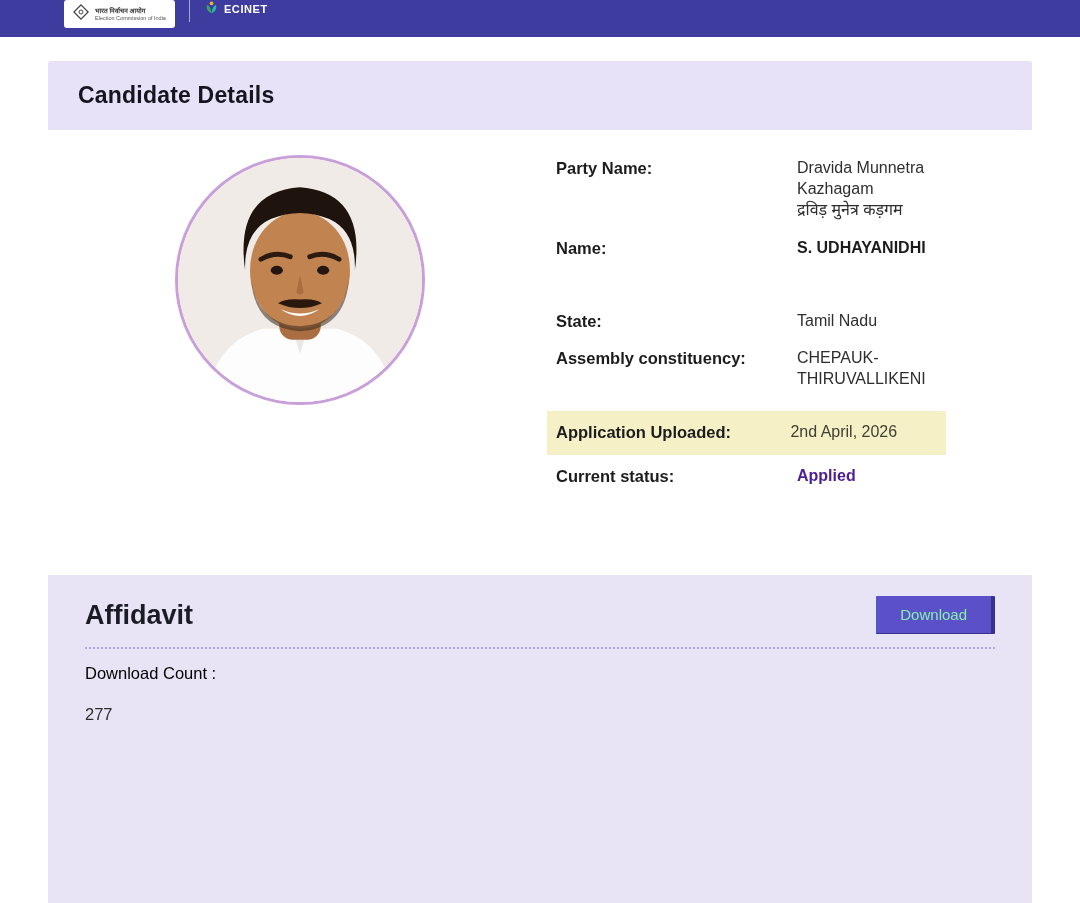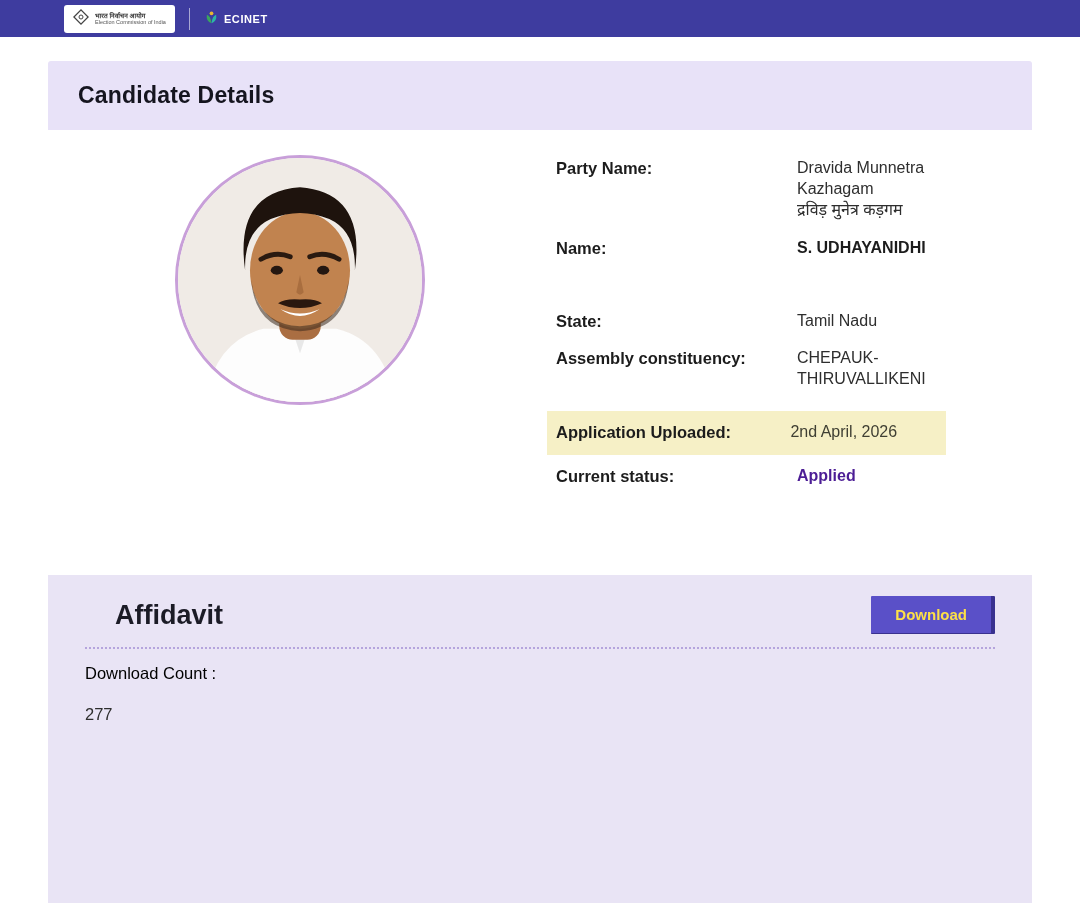--- a/index.html
+++ b/index.html
@@ -1,20 +1,20 @@
 <!DOCTYPE html>
 <html><head>
 <meta charset="utf-8">
 <style>
   * { margin:0; padding:0; box-sizing:border-box; }
   html,body { width:1080px; height:903px; }
   body { background:#ffffff; font-family:"Liberation Sans", sans-serif; overflow:hidden; }
 
   
-  .topbar { height:37px; background:#3e3c9f; display:flex; align-items:center; padding-left:64px; }
+  .topbar { height:37px; background:#3e3c9f; display:flex; align-items:flex-start; padding-left:64px; }
   .eci-box { background:#ffffff; border-radius:3px; display:flex; align-items:center; gap:6px; padding:3px 9px; height:28px; }
   .eci-text { line-height:1.15; white-space:nowrap; }
   .eci-hi { font-size:6.5px; color:#333333; font-weight:bold; }
   .eci-en { font-size:5.5px; color:#555555; }
   .vdiv { width:1px; height:22px; background:rgba(255,255,255,.55); margin:0 14px; }
   .ecinet { display:flex; align-items:center; gap:5px; color:#ffffff; font-weight:bold; font-size:11px; letter-spacing:.6px; }
 
   
   .card { width:984px; margin:24px auto 0 auto; }
   .card-header { background:#e8e2f8; height:69px; display:flex; align-items:center; padding-left:30px; border-radius:3px 3px 0 0; }
@@ -35,23 +35,23 @@
   .r-name    { margin-bottom:52px; }
   .r-name .fvalue { font-weight:bold; color:#1c1c1c; }
   .r-assembly{ margin-bottom:22px; }
   .r-state   { margin-bottom:15px; }
   .r-applied { background:#f6f0c6; padding:11px 0 11px 9px; margin-left:-9px; width:399px; margin-bottom:11px; }
   .r-applied .fvalue { color:#3f3f33; }
   .r-status .fvalue { font-weight:bold; color:#4c1d95; }
 
   
   .affidavit { background:#e9e4f5; width:984px; margin:5px auto 0 auto; height:337px; padding:21px 37px 0 37px; }
-  .aff-top { display:flex; justify-content:space-between; align-items:center;margin-left:30px; }
+  .aff-top { display:flex; justify-content:space-between; align-items:center; }
   .aff-title { font-size:27px; font-weight:600; color:#1b1b26; }
-  .dl-btn { background:#5a50c8; color:#fde047; border:none; border-right:4px solid #39318f; border-bottom:1px solid #39318f; font-size:15px; font-family:"Liberation Sans",sans-serif; padding:10px 24px; cursor:pointer; border-radius:1px;font-weight:bold; }
+  .dl-btn { background:#5a50c8; color:#86efac; border:none; border-right:4px solid #39318f; border-bottom:1px solid #39318f; font-size:15px; font-family:"Liberation Sans",sans-serif; padding:10px 24px; cursor:pointer; border-radius:1px; }
   .dotted { border-top:2px dotted #b5a4dd; margin-top:13px; }
   .aff-body { display:flex; margin-top:15px; }
   .count { width:438px; }
   .count-label { font-weight:normal; font-size:16.5px; color:#000000; }
   .count-value { font-size:16.5px; margin-top:22px; color:#2e2e2e; }
   .upl-box { background:#f3ecc0; padding:10px 18px 12px 18px; width:330px; }
   .upl-label { font-weight:bold; font-size:16px; color:#34341f; }
   .upl-value { font-size:16px; color:#3a3a30; margin-top:5px; }
 </style>
 </head>

